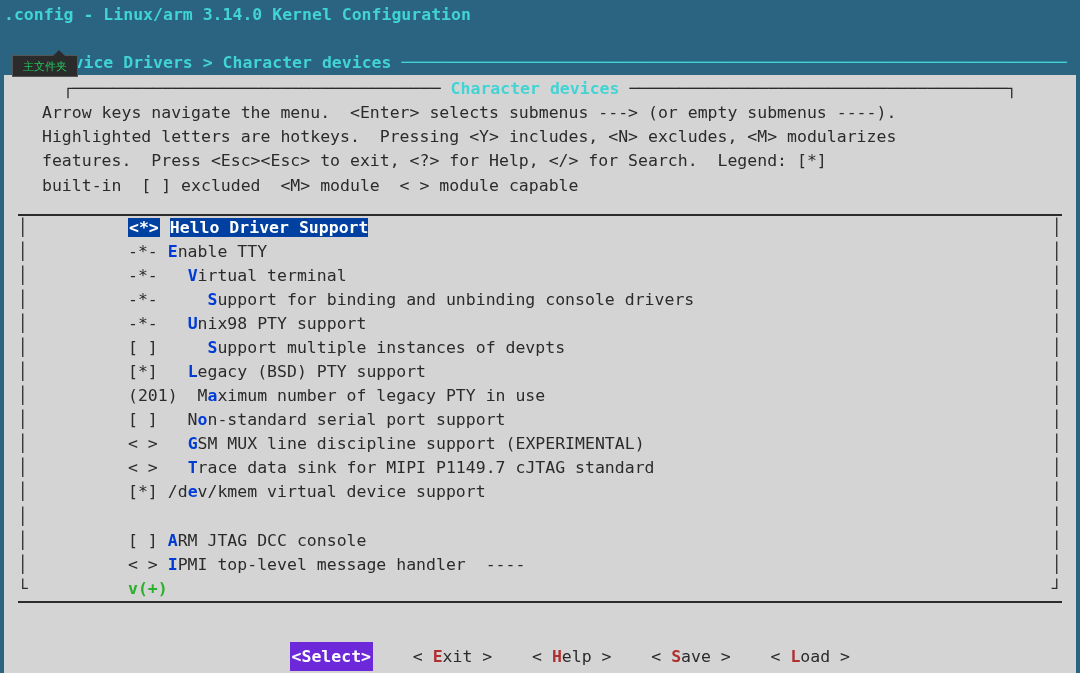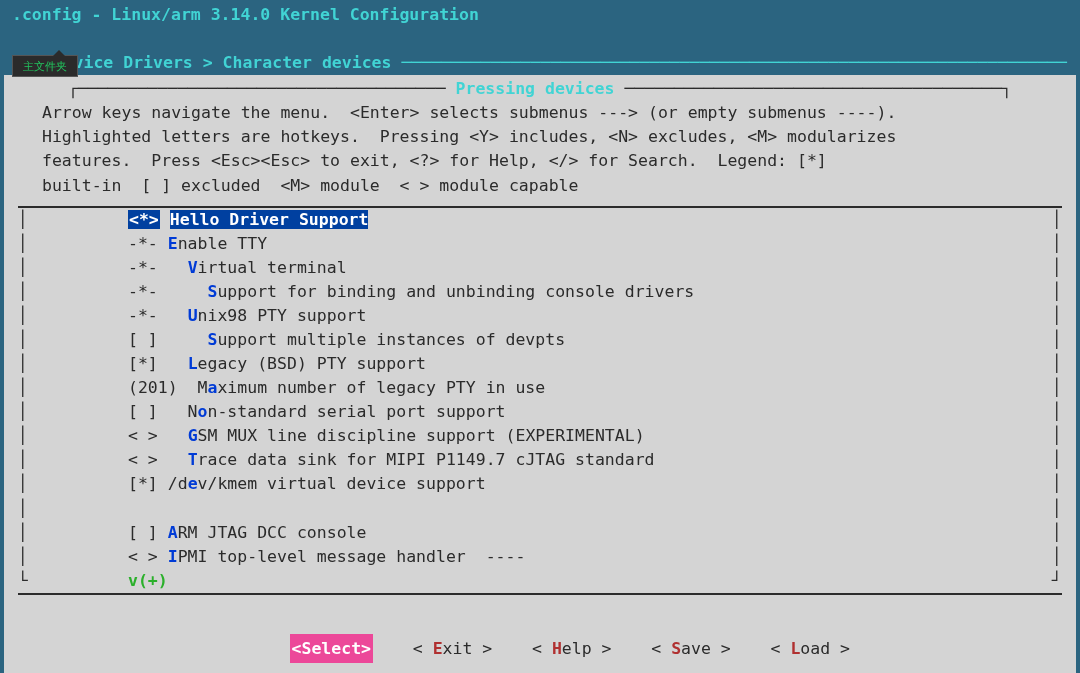--- a/index.html
+++ b/index.html
@@ -7,21 +7,21 @@
     background: #2b6480;
     font-family: "DejaVu Sans Mono", "Liberation Mono", monospace;
     font-size: 16.5px;
     line-height: 1.46;
     width: 1080px;
     height: 673px;
     overflow: hidden;
   }
   .header-line {
     color: #41d4d4;
-    padding: 3px 4px 0 12px;
+    padding: 3px 4px 0 4px;
     font-weight: bold;
     white-space: pre;
   }
   .breadcrumb-line {
     padding: 0 4px;
     font-weight: bold;
     white-space: pre;
     color: #41d4d4;
   }
   .rule {
@@ -61,21 +61,21 @@
   .section-title-row {
     text-align: center;
     color: #41d4d4;
     font-weight: bold;
     position: relative;
     top: -2px;
     margin-bottom: -2px;
   }
   .help-text {
     color: #2b2b2b;
-    padding: 0 14px 8px 38px;
+    padding: 0 14px 16px 38px;
     white-space: pre-wrap;
   }
   .inner-frame {
     margin: 0 14px;
     position: relative;
     padding: 2px 0;
   }
   .inner-frame::before {
     content: "";
     position: absolute;
@@ -119,21 +119,21 @@
   .hotkey-sel { color: #ffffff; }
   .hotkey { color: #003bd6; font-weight: bold; }
   .more { color: #2bb02b; font-weight: bold; }
   .button-row {
     text-align: center;
     padding-top: 18px;
     color: #2b2b2b;
     white-space: pre;
   }
   .btn-sel {
-    background: #ec4899;
+    background: #6d28d9;
     color: #ffffff;
     font-weight: bold;
     padding: 5px 2px;
   }
   .btn-sel .bh { color: #ffffff; }
   .btn { }
   .btn .bh { color: #b03030; font-weight: bold; }
   .btn .bk { color: #2b2b2b; }
 </style>
 </head>
@@ -142,21 +142,21 @@
 <div class="header-line">.config - Linux/arm 3.14.0 Kernel Configuration</div>
 <div class="breadcrumb-line">
   <span> &gt; </span><span>Device Drivers &gt; Character devices</span><span class="rule"> ───────────────────────────────────────────────────────────────────</span>
 </div>
 
 <div class="tooltip">主文件夹</div>
 
 <div class="panel-outer">
   <div class="main-box">
     <div class="section-title-row">
-      <span class="line" style="color:#2b2b2b;">┌───────────────────────────────────── </span><span class="title">Pressing devices</span><span class="line" style="color:#2b2b2b;"> ──────────────────────────────────────┐</span>
+      <span class="line" style="color:#2b2b2b;">┌───────────────────────────────────── </span><span class="title">Character devices</span><span class="line" style="color:#2b2b2b;"> ──────────────────────────────────────┐</span>
     </div>
     <div class="help-text">Arrow keys navigate the menu.  &lt;Enter&gt; selects submenus ---&gt; (or empty submenus ----).
 Highlighted letters are hotkeys.  Pressing &lt;Y&gt; includes, &lt;N&gt; excludes, &lt;M&gt; modularizes
 features.  Press &lt;Esc&gt;&lt;Esc&gt; to exit, &lt;?&gt; for Help, &lt;/&gt; for Search.  Legend: [*]
 built-in  [ ] excluded  &lt;M&gt; module  &lt; &gt; module capable</div>
 
     <div class="inner-frame">
       <div id="menu-rows">
           <div class="inner-row"><span class="side-bar">│</span><span class="menu-line"><span class="selected-bracket">&lt;*&gt;</span> <span class="selected-text"><span class="hotkey-sel">He</span>llo Driver Support</span></span><span class="side-bar" style="margin-left: auto;">│</span></div>
           <div class="inner-row"><span class="side-bar">│</span><span class="menu-line"><span>-*-</span><span> <span class="hotkey">E</span>nable TTY</span></span><span class="side-bar" style="margin-left: auto;">│</span></div>

